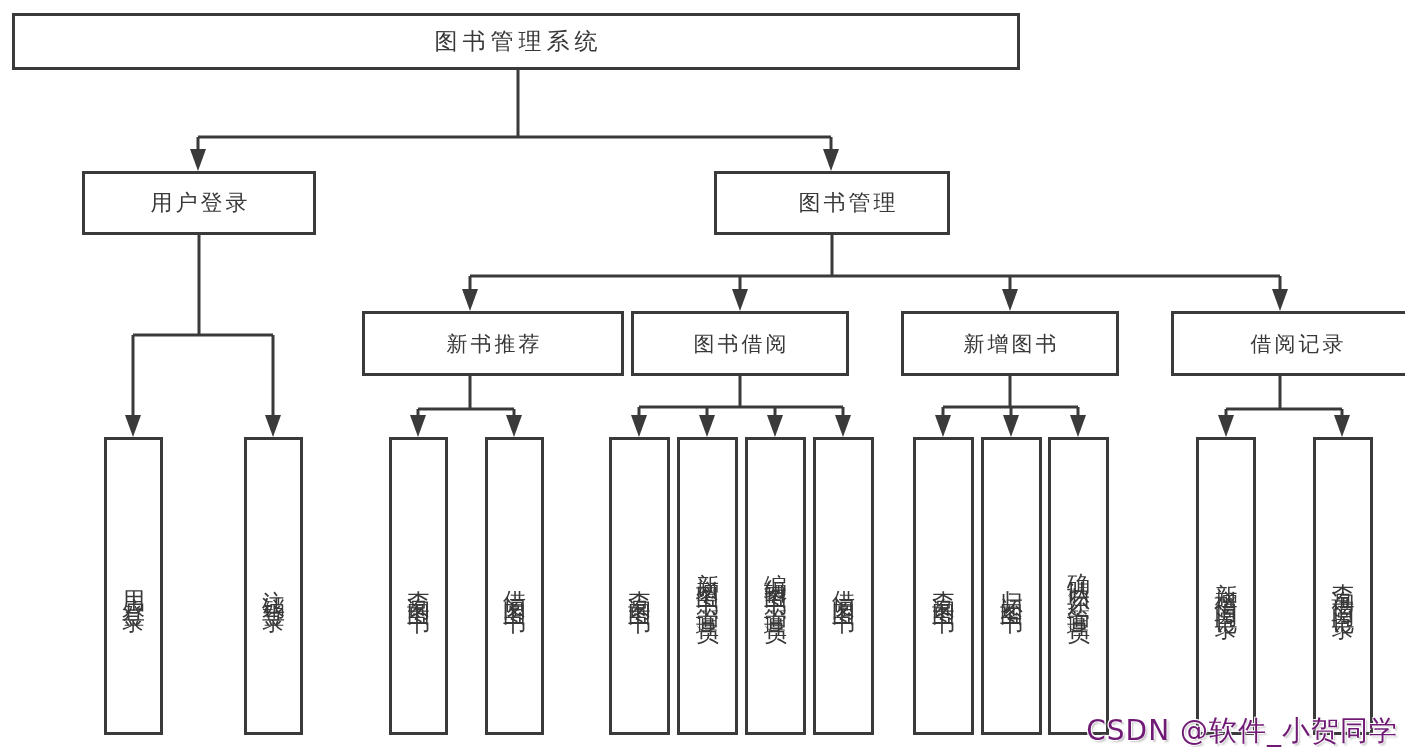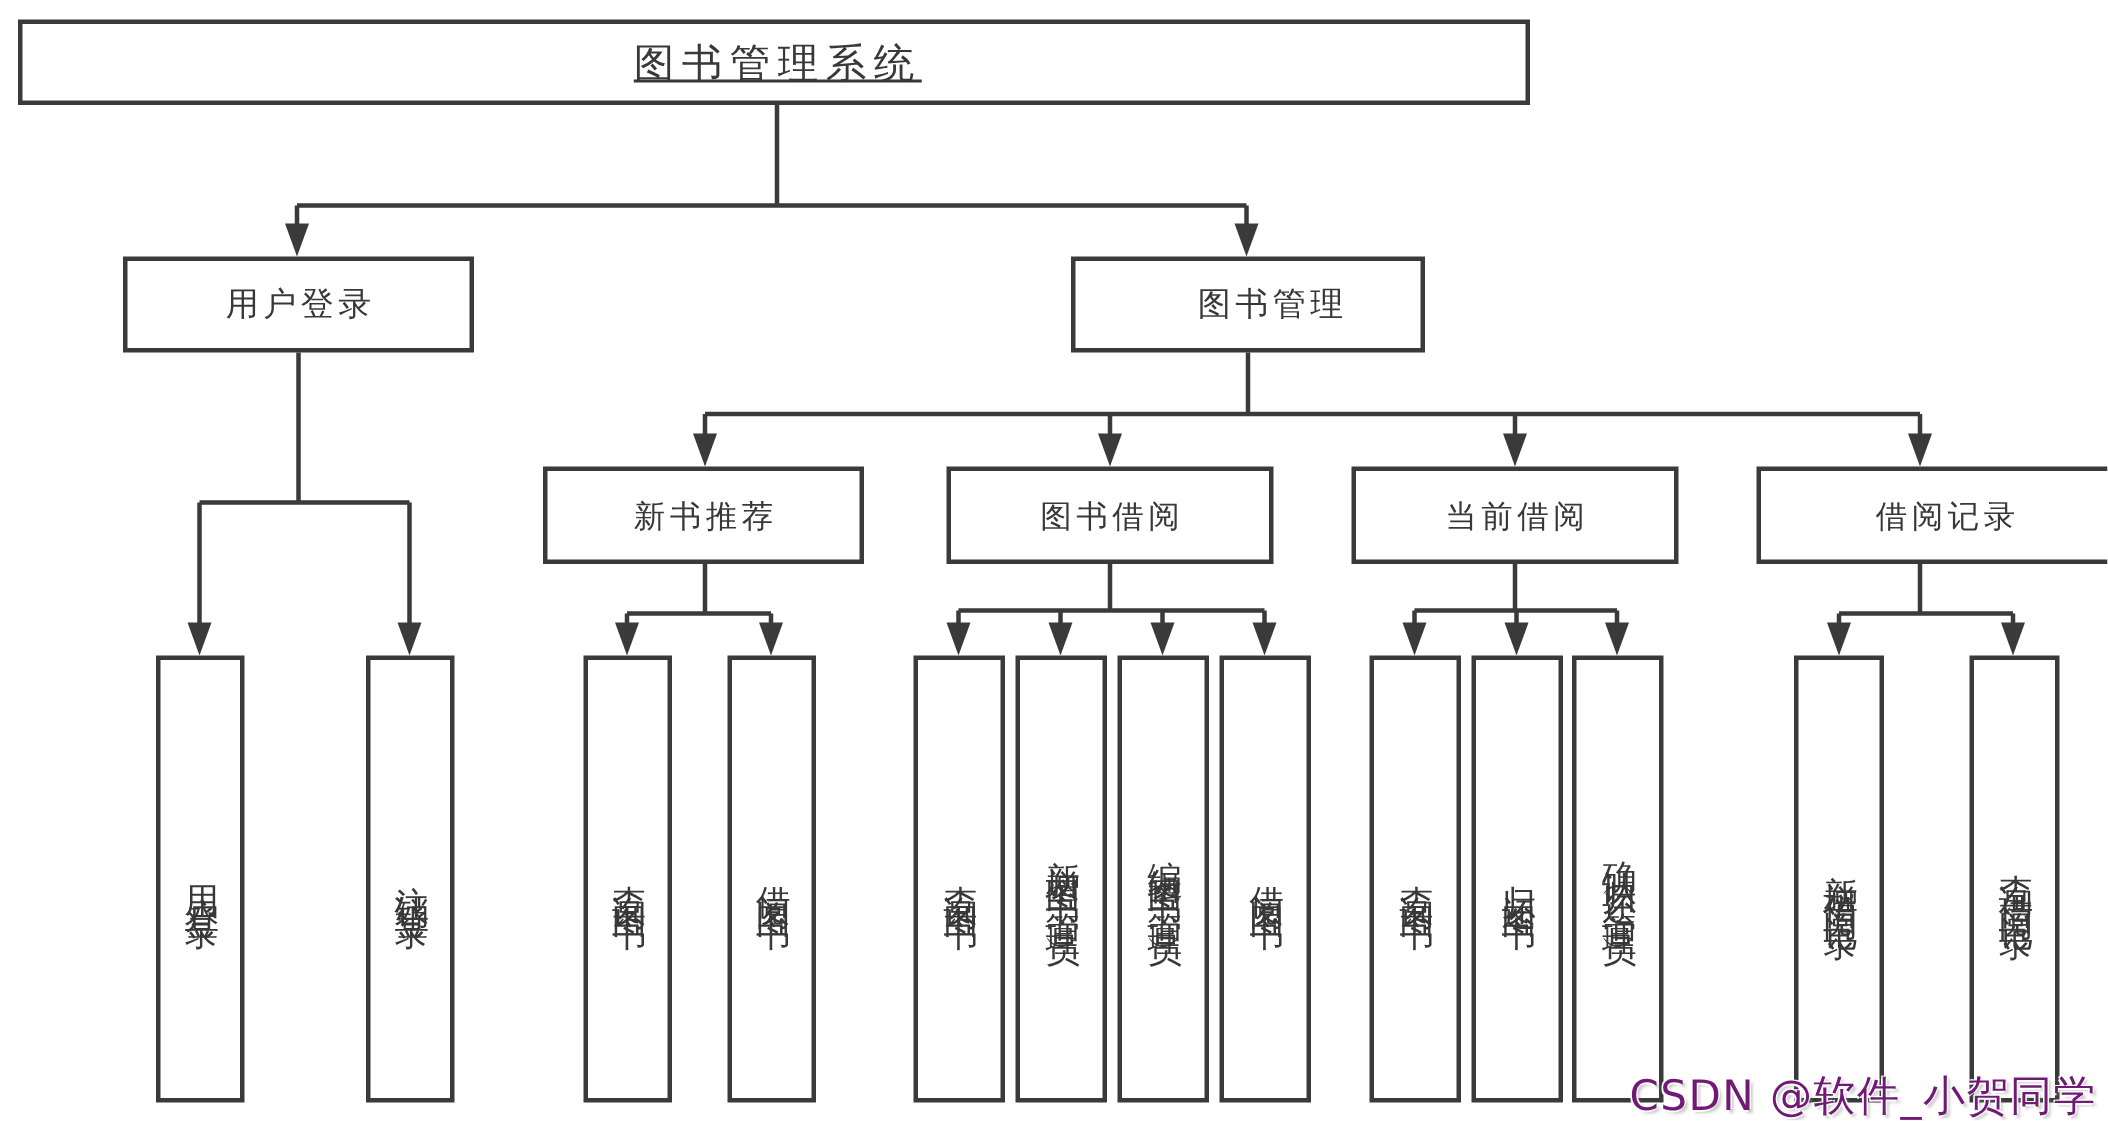--- a/index.html
+++ b/index.html
@@ -22,35 +22,35 @@
     background:#fff;
     border:3px solid var(--line);
     display:flex;align-items:center;justify-content:center;
     color:var(--text);
   }
   .hbox .lbl{
     white-space:nowrap;
     letter-spacing:3px;
     text-indent:3px;
   }
-  .n-root .lbl{font-size:27px;letter-spacing:5px;text-indent:5px;text-decoration:underline;}
+  .n-root .lbl{font-size:23px;letter-spacing:5px;text-indent:5px;}
   .l2 .lbl{font-size:22px;}
   .l3 .lbl{font-size:21px;}
   .vbox .lbl{
     writing-mode:vertical-rl;
     font-size:23px;
     letter-spacing:7px;
     line-height:1;
     white-space:nowrap;
   }
   
   .n-root{left:12px;top:13px;width:1008px;height:57px;}
   .n-l2-0{left:82px; top:171px;width:234px;height:64px;}
   .n-l2-1{left:714px;top:171px;width:236px;height:64px;padding-left:30px;}
-  .n-l3-0{left:362px; top:311px;width:214px;height:65px;}
+  .n-l3-0{left:362px; top:311px;width:262px;height:65px;}
   .n-l3-1{left:631px; top:311px;width:218px;height:65px;justify-content:center;}
   .n-l3-2{left:901px; top:311px;width:218px;height:65px;}
   .n-l3-3{left:1171px;top:311px;width:252px;height:65px;}
   .leaf{top:437px;height:298px;}
   .n-a0{left:104px;width:59px;}
   .n-a1{left:244px;width:59px;}
   .n-b0{left:389px;width:59px;}
   .n-b1{left:485px;width:59px;}
   .n-c0{left:609px;width:61px;}
   .n-c1{left:677px;width:61px;}
@@ -122,21 +122,21 @@
     <span class="lbl">图书管理</span>
   </div>
 
   <div class="node hbox l3 n-l3-0">
     <span class="lbl">新书推荐</span>
   </div>
   <div class="node hbox l3 n-l3-1">
     <span class="lbl">图书借阅</span>
   </div>
   <div class="node hbox l3 n-l3-2">
-    <span class="lbl">当前借阅</span>
+    <span class="lbl">新增图书</span>
   </div>
   <div class="node hbox l3 n-l3-3">
     <span class="lbl">借阅记录</span>
   </div>
 
   <div class="node vbox leaf n-a0">
     <span class="lbl">用户登录</span>
   </div>
   <div class="node vbox leaf n-a1">
     <span class="lbl">注销登录</span>

